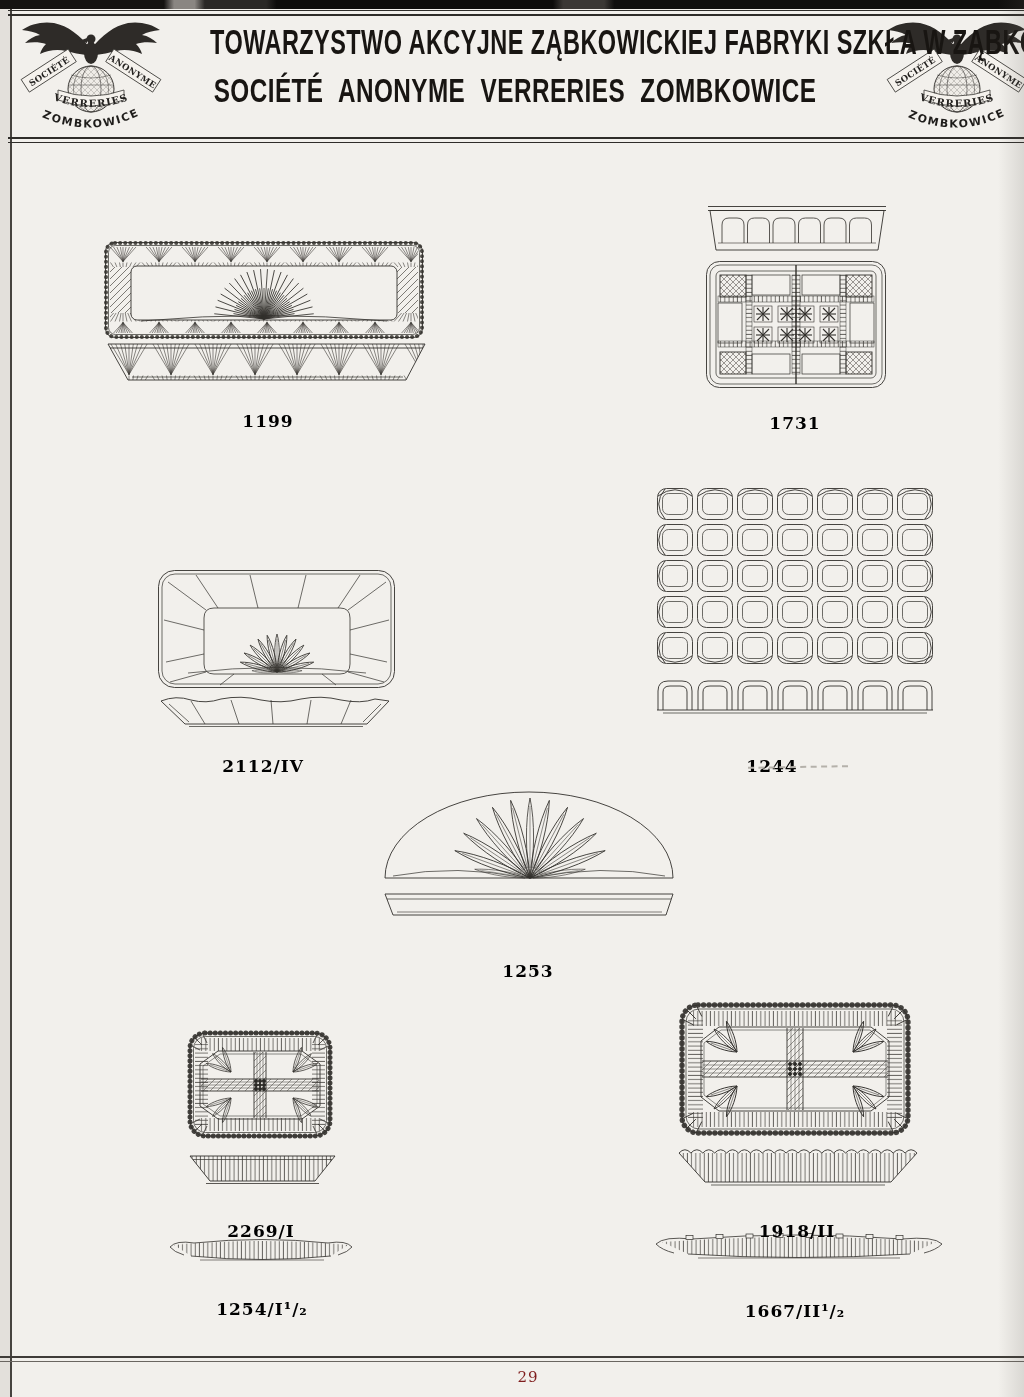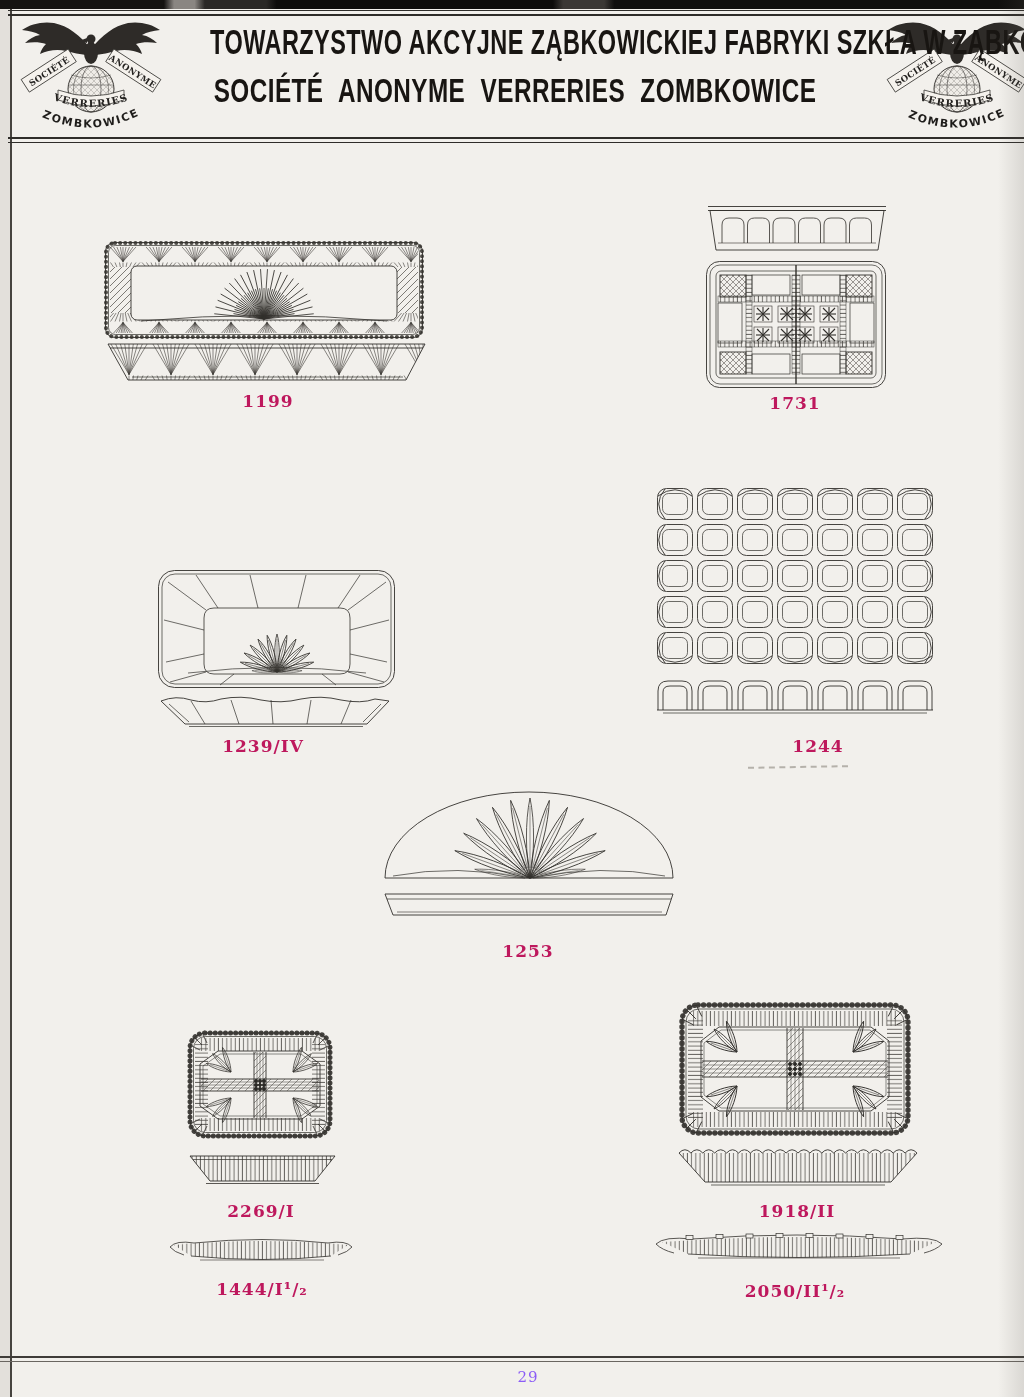--- a/index.html
+++ b/index.html
@@ -16,22 +16,22 @@
   .leftmargin { left:0; top:0; width:10px; height:1397px; background:#e3e0db; }
   .vscan { left:10px; top:9px; width:2px; height:1388px; background:#46433f; }
   .hline { left:8px; width:1016px; background:#2f2d2a; }
   .title1, .title2 {
     left:152px; width:726px; text-align:center; white-space:nowrap;
     font-family:"Liberation Sans", sans-serif; font-weight:700; color:#181512;
   }
   .title1 { top:27px; font-size:28px; transform:scale(.84,1.22); transform-origin:center; letter-spacing:.5px;}
   .title2 { top:76px; font-size:27px; transform:scale(.9,1.2); transform-origin:center; word-spacing:9px; letter-spacing:.5px;}
   .cap { position:absolute; transform:translateX(-50%); white-space:nowrap;
-    font:700 17px "DejaVu Serif", serif; color:#be185d; letter-spacing:1px; }
-  .pagenum { position:absolute; transform:translateX(-50%); font:400 15px "DejaVu Serif", serif; color:#8b5cf6; letter-spacing:1px;}
+    font:700 17px "DejaVu Serif", serif; color:#000000; letter-spacing:1px;margin-top:20px; }
+  .pagenum { position:absolute; transform:translateX(-50%); font:400 15px "DejaVu Serif", serif; color:#7f1d1d; letter-spacing:1px;}
   .dashart { left:748px; top:766px; width:100px; height:0; border-top:2px dashed #b5b1aa; transform:rotate(-1deg); }
   .et  { font:700 8.5px "DejaVu Serif", serif; letter-spacing:.4px; text-anchor:middle; fill:#242220; }
   .et2 { font:700 10px  "DejaVu Serif", serif; letter-spacing:1.1px; fill:#242220; }
   .et3 { font:700 11px  "DejaVu Sans", sans-serif; letter-spacing:1.6px; fill:#1e1c1a; }
 </style>
 </head>
 <body>
 
 <div id="page">
 
@@ -617,27 +617,27 @@
       </g>
       <path d="M4,14 Q10,20 22,23"></path>
         <path d="M290,14 Q284,20 272,23"></path>
       <path d="M36,24 Q145,31 258,24"></path>
       <line x1="46" y1="28" x2="248" y2="28" stroke-width=".6"></line>
     </g>
   </svg>
 
   <div class="cap" style="left:268px;top:391px">1199</div>
   <div class="cap" style="left:795px;top:393px">1731</div>
-  <div class="cap" style="left:263px;top:736px">1239/IV</div>
-  <div class="cap" style="left:818px;top:736px">1244</div>
+  <div class="cap" style="left:263px;top:736px">2112/IV</div>
+  <div class="cap" style="left:772px;top:736px">1244</div>
   <div class="cap" style="left:528px;top:941px">1253</div>
   <div class="cap" style="left:261px;top:1201px">2269/I</div>
   <div class="cap" style="left:797px;top:1201px">1918/II</div>
-  <div class="cap" style="left:262px;top:1279px">1444/I¹/₂</div>
-  <div class="cap" style="left:795px;top:1281px">2050/II¹/₂</div>
+  <div class="cap" style="left:262px;top:1279px">1254/I¹/₂</div>
+  <div class="cap" style="left:795px;top:1281px">1667/II¹/₂</div>
 
   <div class="abs dashart"></div>
 
   <div class="abs" style="left:0;top:1356px;width:1024px;height:2px;background:#3f3c38"></div>
   <div class="abs" style="left:0;top:1361px;width:1024px;height:1px;background:#6a6661"></div>
   <div class="pagenum" style="left:528px;top:1368px">29</div>
 
 </div>
 
 </body></html>

